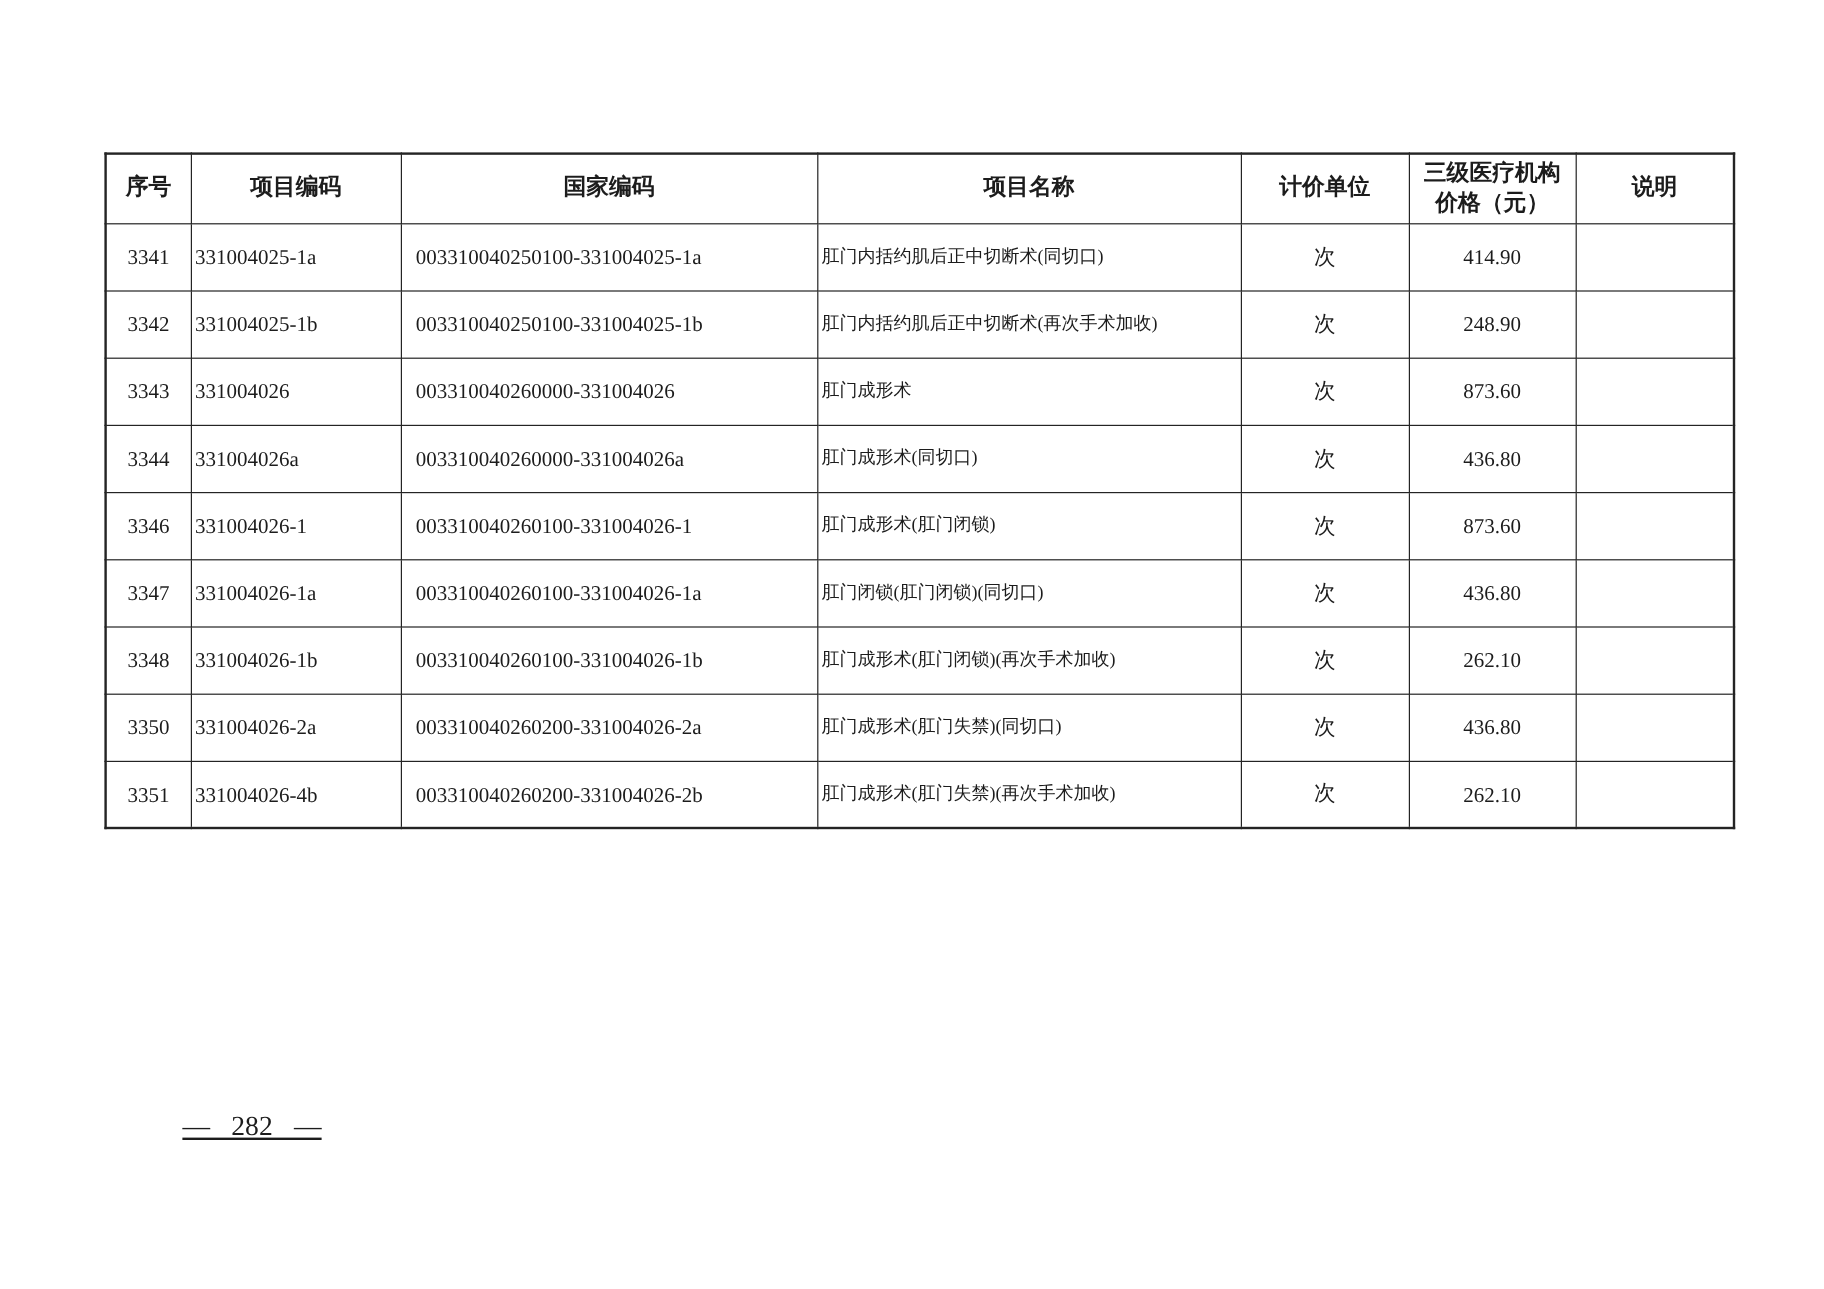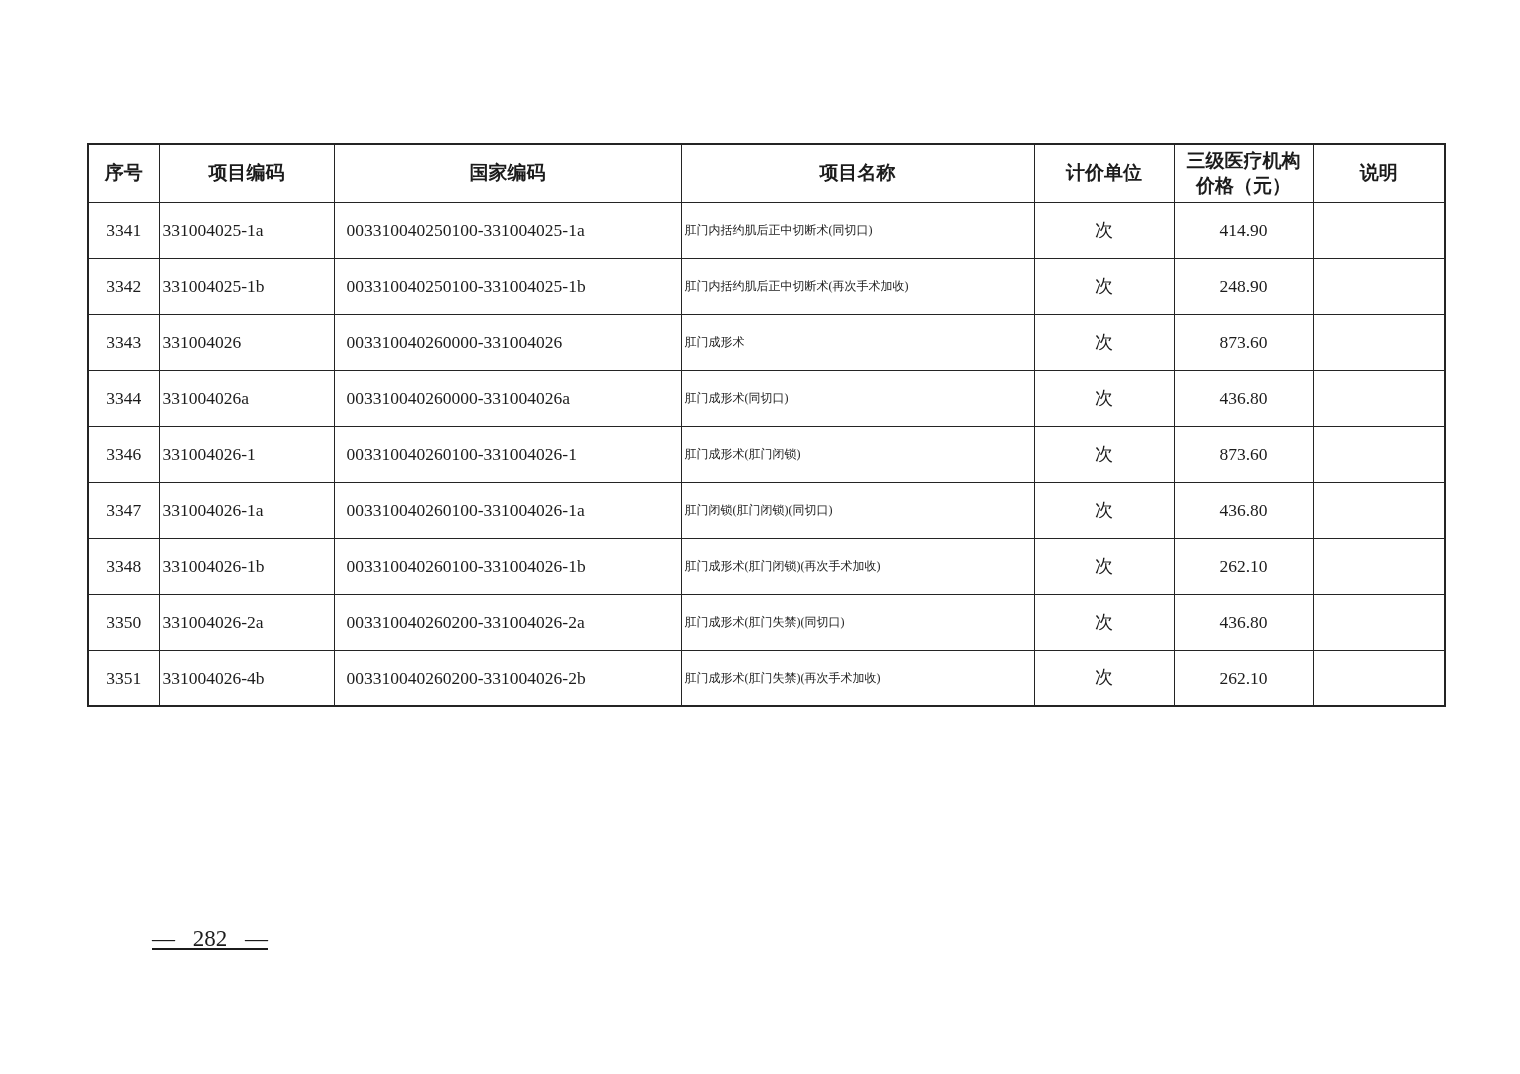--- a/index.html
+++ b/index.html
@@ -11,21 +11,21 @@
     width: 1520px;
     height: 1074px;
     position: relative;
     font-family: "Liberation Serif", "DejaVu Serif", serif;
     color: #1c1c1c;
     overflow: hidden;
   }
   .doc-table {
     position: absolute;
     left: 87px;
-    top: 143px;
+    top: 127px;
     width: 1357px;
     border-collapse: collapse;
     table-layout: fixed;
     border: 2px solid #242424;
   }
   .doc-table th, .doc-table td {
     border: 1px solid #242424;
     vertical-align: middle;
     overflow: hidden;
     box-sizing: border-box;
@@ -45,21 +45,21 @@
     margin: 0 auto;
   }
   .doc-table td {
     font-size: 17.5px;
     padding: 2px 3px;
     line-height: 1.5;
   }
   td.c-seq   { text-align: center; }
   td.c-item  { text-align: left; }
   td.c-nat   { text-align: left; padding-left: 12px; }
-  td.c-name  { text-align: left; font-size: 12px; }
+  td.c-name  { text-align: left; font-size: 15px; }
   td.c-unit  { text-align: center; font-size: 18px; }
   td.c-price { text-align: center; }
   td.c-note  { text-align: center; }
   .page-number {
     position: absolute;
     left: 152px;
     top: 926px;
     font-size: 23px;
     color: #1c1c1c;
     word-spacing: 12px;

